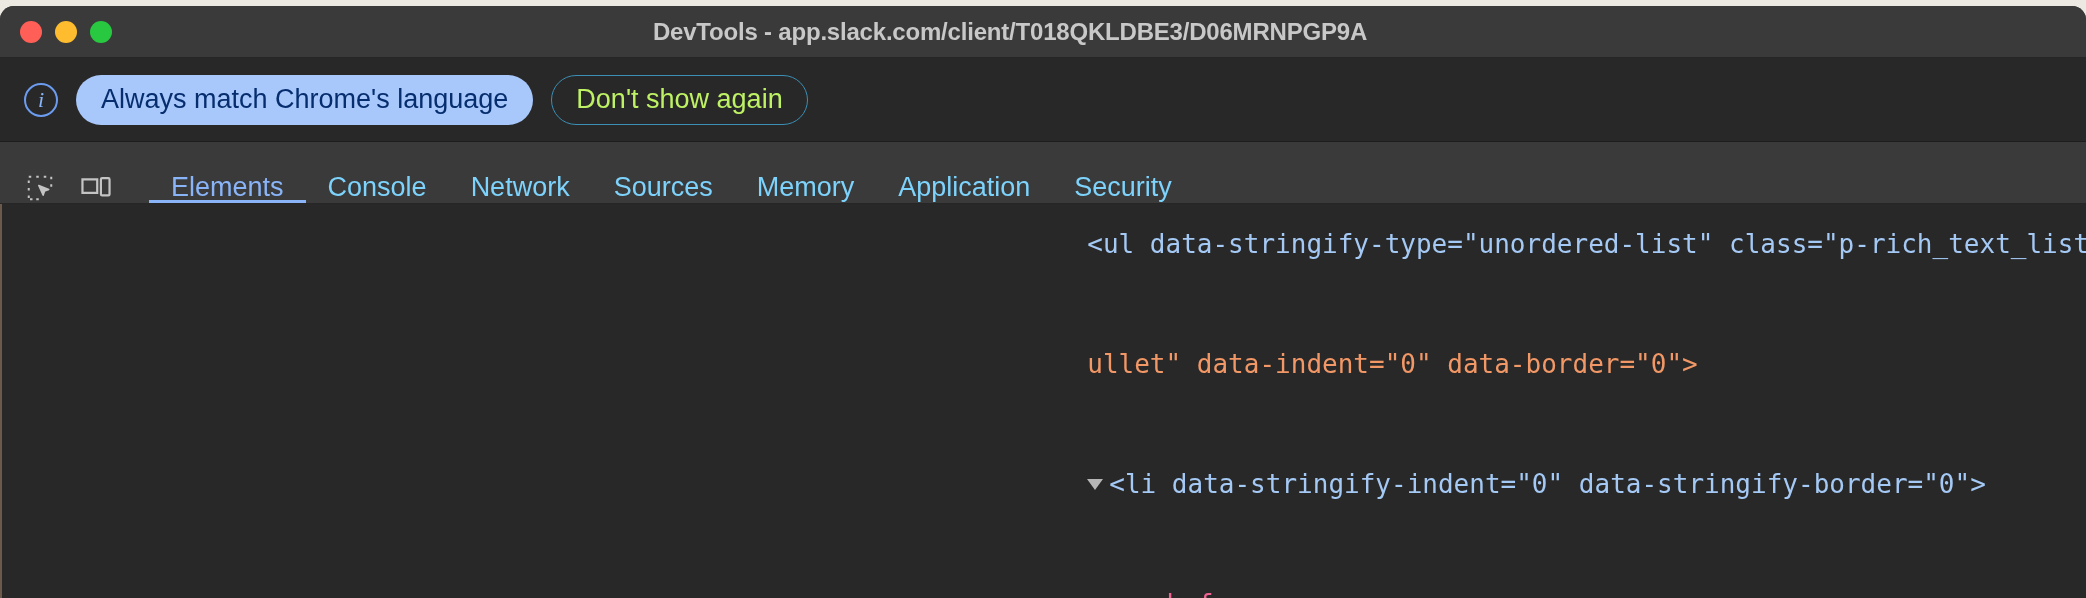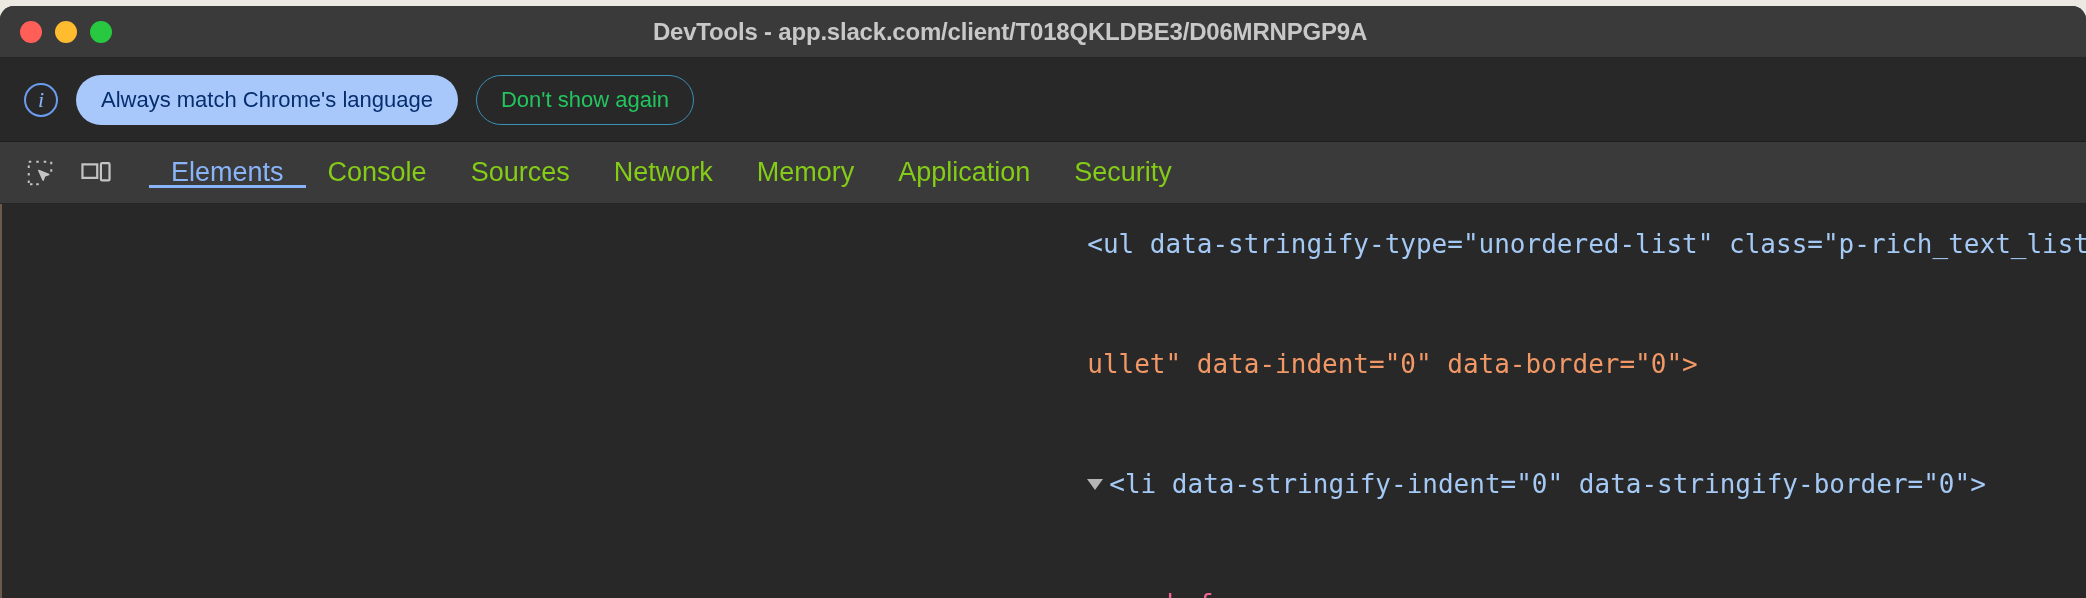--- a/index.html
+++ b/index.html
@@ -96,42 +96,42 @@
     white-space: nowrap;
     margin-right: 6px;
   }
   .chip {
     display: inline-flex;
     align-items: center;
     justify-content: center;
     height: 50px;
     padding: 0 24px;
     border-radius: 25px;
-    font-size: 22px;
+    font-size: 27px;
     white-space: nowrap;
     border: 1px solid transparent;
     cursor: pointer;
   }
   .chip.primary {
     background: #a8c7fa;
     color: #062e6f;
   }
   .chip.ghost {
     background: transparent;
-    color: #22c55e;
+    color: #bef264;
     border: 1px solid #3c8fb5;
   }
 
   
   .tabbar {
     height: 62px;
     background: #3a3a3a;
     border-bottom: 1px solid #262626;
     display: flex;
-    align-items: center;
+    align-items: flex-end;
     padding-left: 12px;
     overflow: hidden;
   }
   .tool-btn {
     width: 56px;
     display: flex;
     align-items: center;
     justify-content: center;
     cursor: pointer;
     flex: 0 0 auto;
@@ -140,21 +140,21 @@
   .tb-sep {
     width: 1px;
     background: #5a5a5a;
     margin: 14px 14px 14px 10px;
     flex: 0 0 1px;
   }
   .panel-tab {
     display: flex;
     align-items: center;
     padding: 0 22px;
-    color: #84cc16;
+    color: #7dd3fc;
     font-size: 27px;
     white-space: nowrap;
     cursor: pointer;
     position: relative;
     flex: 0 0 auto;
   }
   .panel-tab.active { color: #8ab4f8; }
   .panel-tab.active::after {
     content: "";
     position: absolute;
@@ -250,24 +250,24 @@
     </div>
     <div class="tb-sep"></div>
 
     <div class="panel-tab active">
         <span>Elements</span>
       </div>
     <div class="panel-tab">
         <span>Console</span>
       </div>
     <div class="panel-tab">
+        <span>Network</span>
+      </div>
+    <div class="panel-tab">
         <span>Sources</span>
-      </div>
-    <div class="panel-tab">
-        <span>Network</span>
       </div>
     <div class="panel-tab">
         <span>Memory</span>
       </div>
     <div class="panel-tab">
         <span>Application</span>
       </div>
     <div class="panel-tab">
         <span>Security</span>
       </div>

